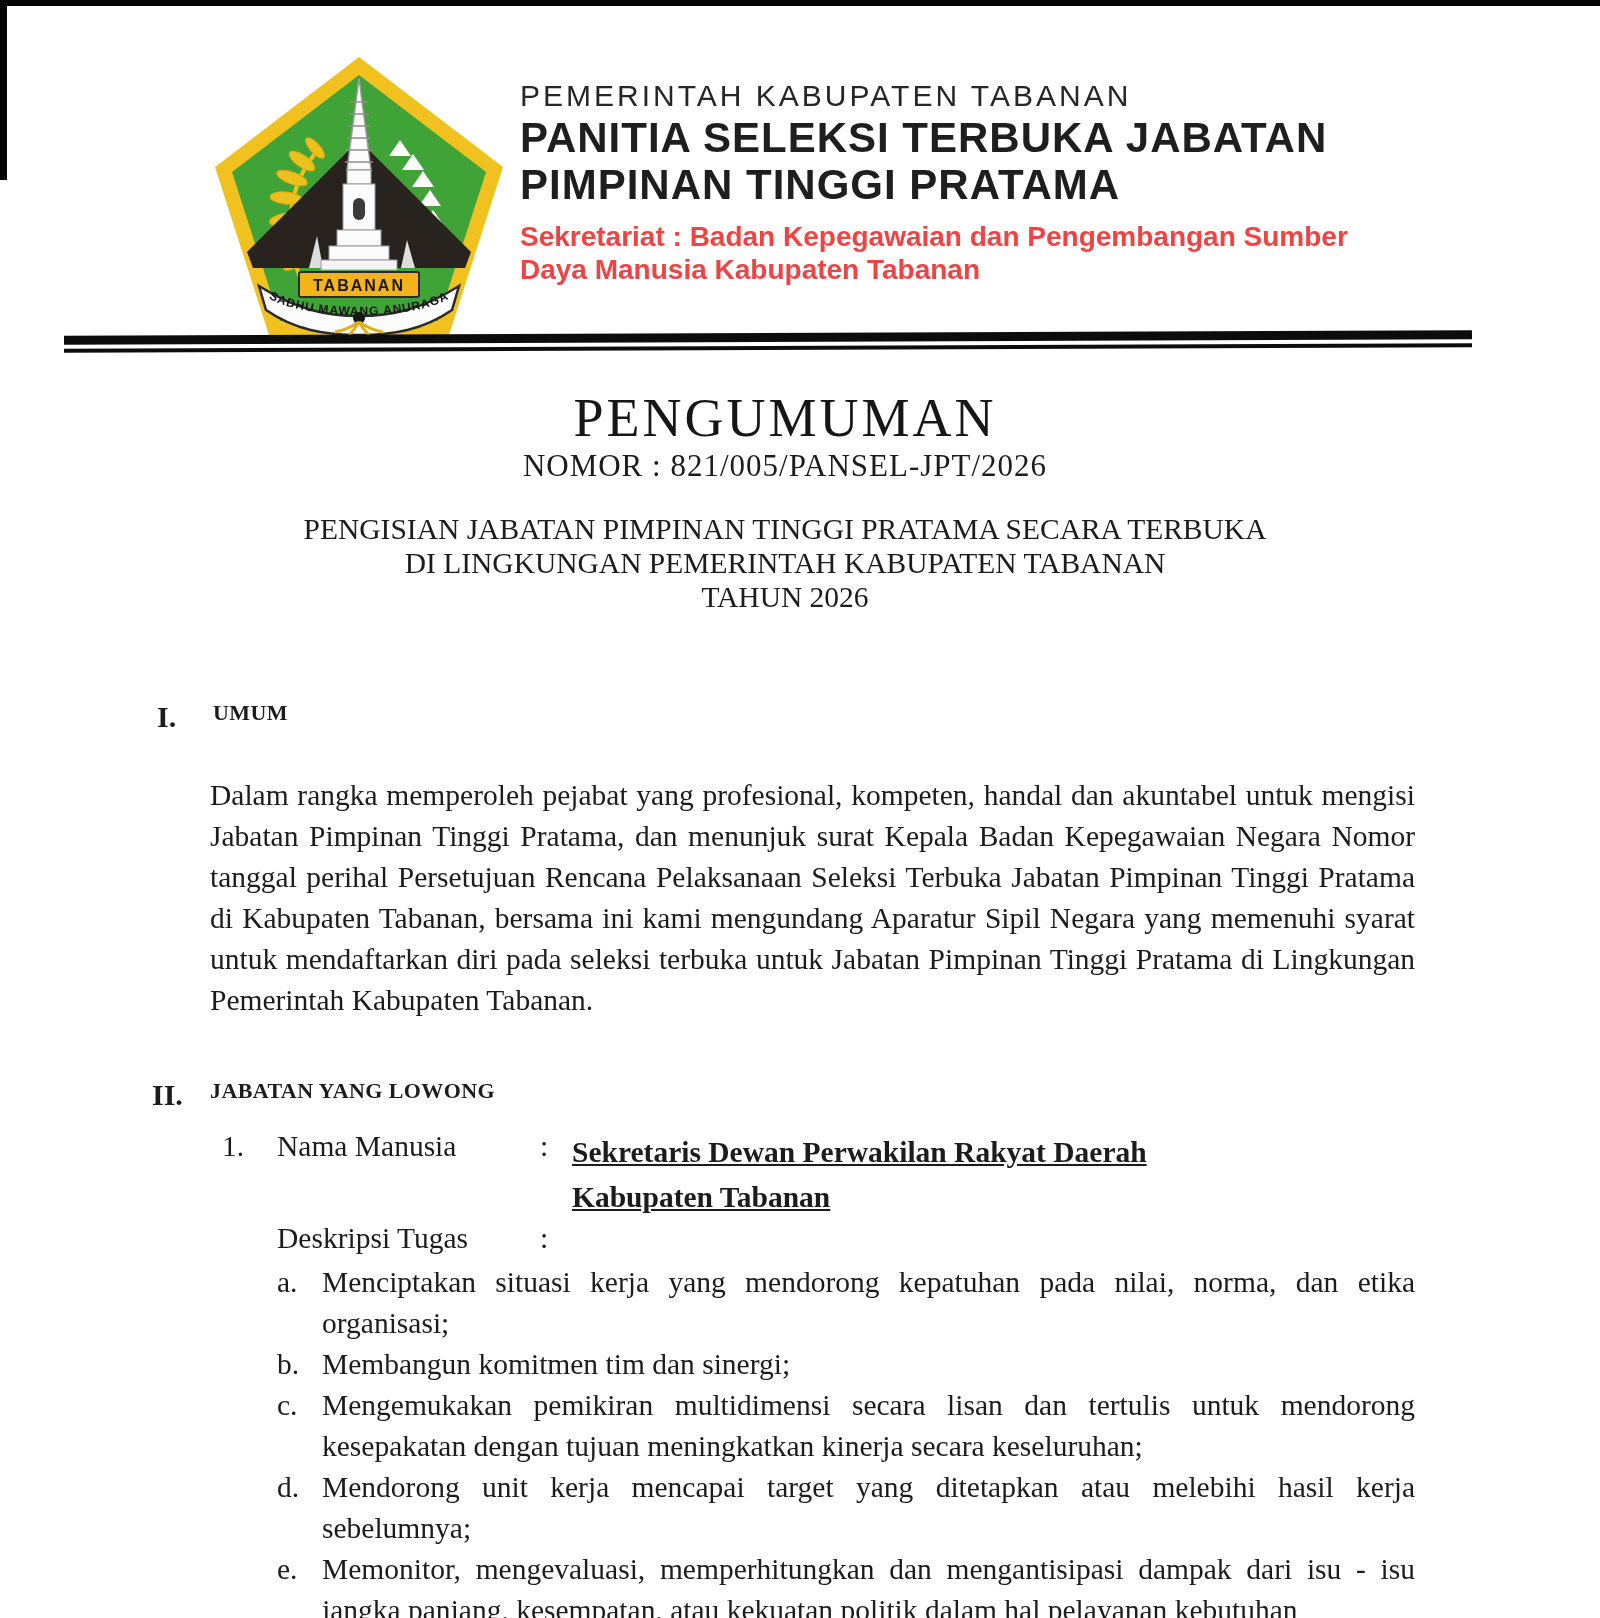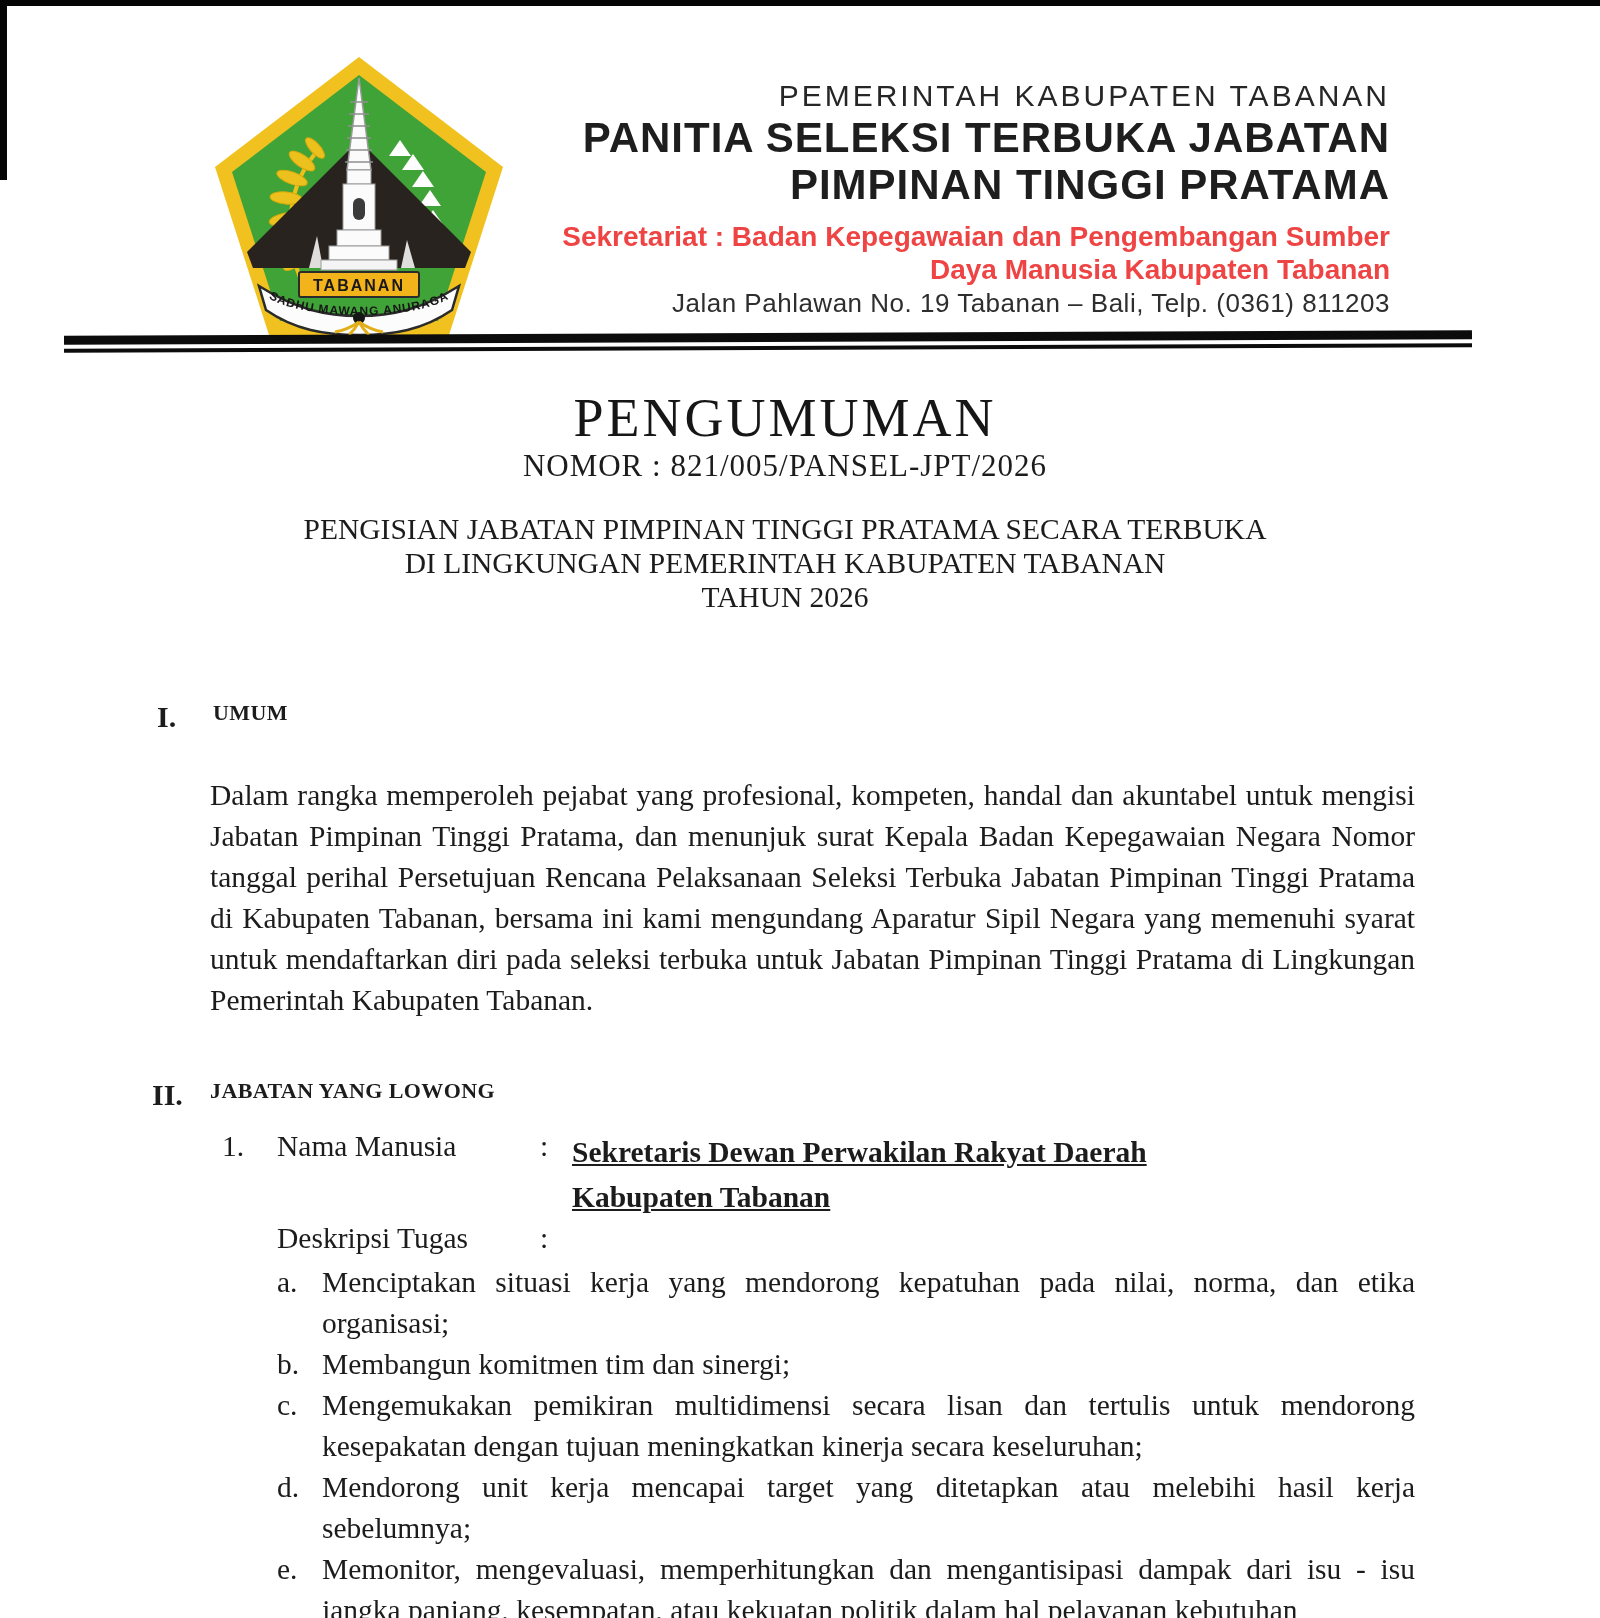--- a/index.html
+++ b/index.html
@@ -9,21 +9,21 @@
     margin:0 auto;
   }
   .abs{position:absolute;}
 
   
   .scan-top{position:absolute;top:0;left:0;width:100%;height:6px;background:#050505;}
   .scan-left{position:absolute;top:0;left:0;width:7px;height:180px;background:#050505;}
 
   
   .logo{position:absolute;left:208px;top:52px;width:302px;height:288px;}
-  .lh-text{position:absolute;left:520px;top:78px;width:870px;text-align:right;
+  .lh-text{position:absolute;left:520px;top:78px;width:870px;text-align:left;
     font-family:"Liberation Sans","DejaVu Sans",sans-serif;}
   .lh1{font-size:30px;line-height:36px;letter-spacing:3px;font-weight:400;color:#262626;}
   .lh2{font-size:42px;line-height:47px;font-weight:bold;letter-spacing:1px;color:#1e1e1e;}
   .lhs{font-size:28px;line-height:33px;font-weight:bold;color:#ef4444;}
   .lhs.first{margin-top:12px;}
   .lha{font-size:26px;line-height:33px;font-weight:400;letter-spacing:.5px;color:#2e2e2e;margin-top:1px;}
 
   
   .rule-wrap{position:absolute;left:64px;top:333px;width:1408px;transform:rotate(-0.22deg);transform-origin:center;}
   .rule-thick{height:9px;background:#0c0c0c;}
@@ -114,21 +114,20 @@
       </g>
     </g>
   </svg>
 
   <div class="lh-text">
     <div class="lh1">PEMERINTAH KABUPATEN TABANAN</div>
     <div class="lh2">PANITIA SELEKSI TERBUKA JABATAN</div>
     <div class="lh2">PIMPINAN TINGGI PRATAMA</div>
     <div class="lhs first">Sekretariat : Badan Kepegawaian dan Pengembangan Sumber</div>
     <div class="lhs">Daya Manusia Kabupaten Tabanan</div>
-    <div class="lha">Jalan Pahlawan No. 19 Tabanan – Bali, Telp. (0361) 811203</div>
   </div>
 
   <div class="rule-wrap">
     <div class="rule-thick"></div>
     <div class="rule-thin"></div>
   </div>
 
   <div class="title-block">
     <h1 class="doc-title">PENGUMUMAN</h1>
     <div class="doc-number">NOMOR : 821/005/PANSEL-JPT/2026</div>

